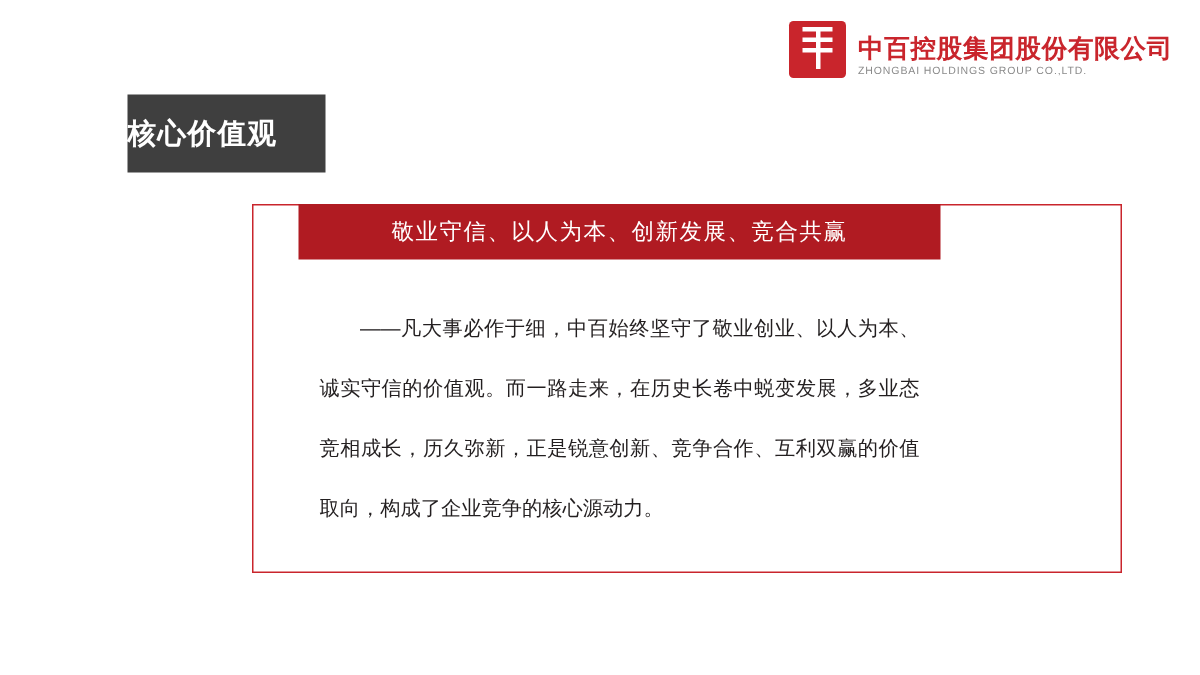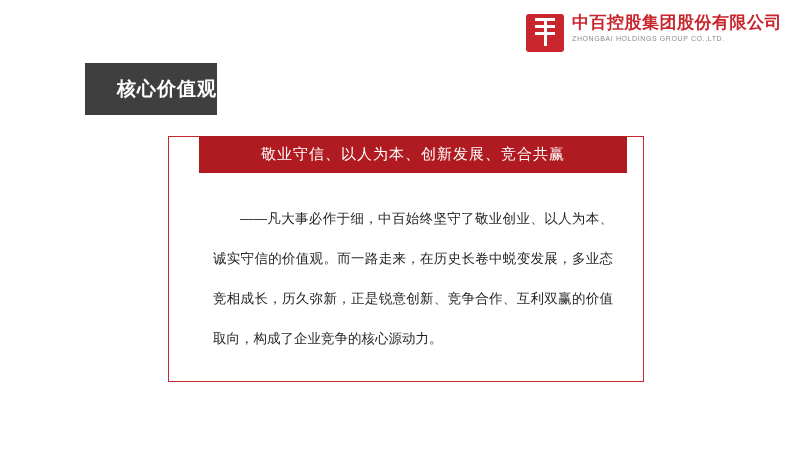--- a/index.html
+++ b/index.html
@@ -14,21 +14,21 @@
     position: relative;
     overflow: hidden;
   }
 
   
   .logo-block {
     position: absolute;
     top: 14px;
     right: 18px;
     display: flex;
-    align-items: flex-start;
+    align-items: flex-end;
     gap: 8px;
   }
   .logo-mark {
     width: 38px;
     height: 38px;
     background: #c9252c;
     border-radius: 3px;
     position: relative;
     flex: 0 0 auto;
   }
@@ -76,35 +76,35 @@
   
   .section-tab {
     position: absolute;
     left: 85px;
     top: 63px;
     width: 132px;
     height: 52px;
     background: #3f3f3f;
     display: flex;
     align-items: center;
-    justify-content: flex-end;
+    justify-content: flex-start;
   }
   .section-tab-label {
     color: #ffffff;
     font-size: 19px;
     font-weight: bold;
     letter-spacing: 1px;
   }
 
   
   .card {
     position: absolute;
     left: 168px;
     top: 136px;
-    width: 476px;
+    width: 580px;
     height: 246px;
     border: 1px solid #c9252c;
     background: #ffffff;
     box-sizing: border-box;
   }
   .card-header {
     position: absolute;
     left: 30px;
     top: -1px;
     width: 428px;

